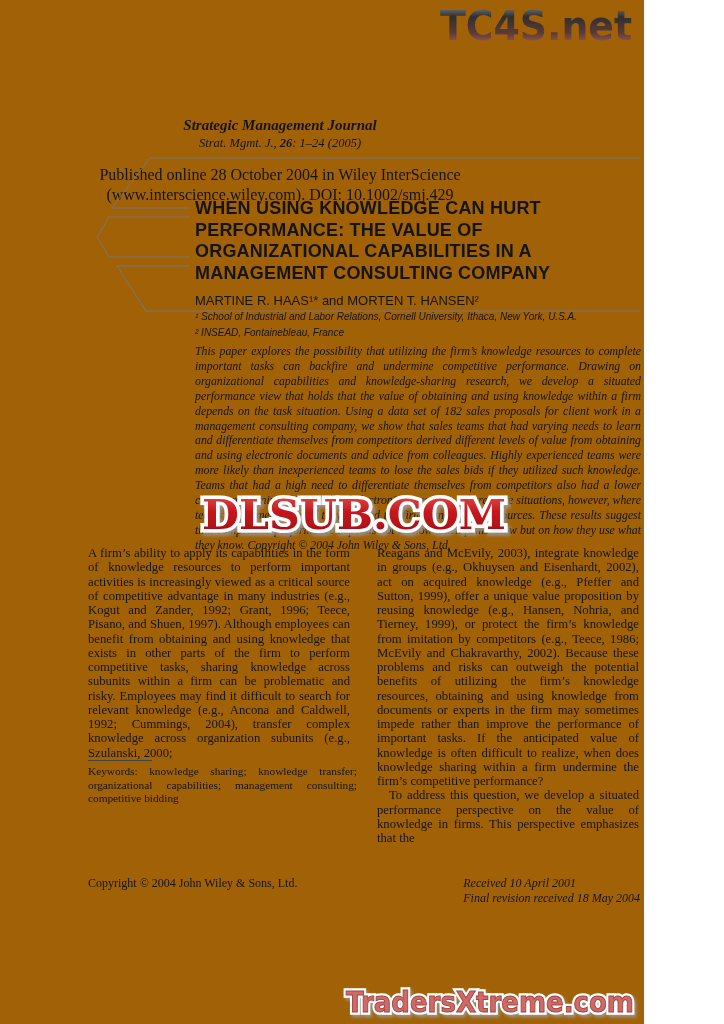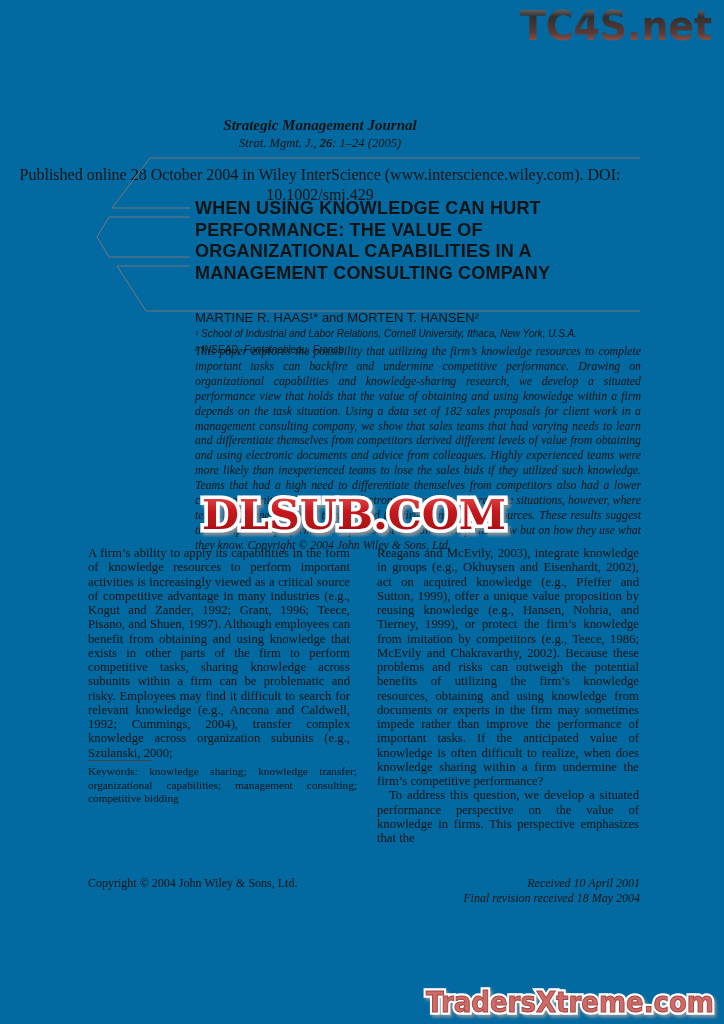--- a/index.html
+++ b/index.html
@@ -1,33 +1,33 @@
 <!DOCTYPE html>
 <html><head>
 <meta charset="utf-8">
 <style>
   html,body{margin:0;padding:0;background:#ffffff;}
-  .page{position:relative;width:724px;height:1024px;background:#0369a1;overflow:hidden;
+  .page{position:relative;width:644px;height:1024px;background:#a16207;overflow:hidden;
         font-family:"Liberation Serif","DejaVu Serif",serif;color:#141414;}
 
   
   .journal-header{position:absolute;top:116px;right:84px;text-align:center;line-height:1.25;}
   .journal-name{font-style:italic;font-weight:600;font-size:15px;}
   .journal-citation{font-style:italic;font-size:12.5px;margin-top:1px;}
   .journal-citation .vol{font-weight:bold;}
   .published-line{font-size:16px;margin-top:14px;font-style:normal;}
 
   
   .ornament{position:absolute;left:88px;top:154px;}
 
   
   .title-block{position:absolute;left:195px;top:166px;width:452px;
                font-family:"Liberation Sans","DejaVu Sans",sans-serif;}
   .article-title{font-size:18px;line-height:21.5px;font-weight:bold;letter-spacing:0.2px;margin-top:32px;}
-  .authors-line{margin-top:26px;font-size:13px;}
+  .authors-line{margin-top:9px;font-size:13px;}
   .affiliations{margin-top:2px;font-size:10px;font-style:italic;line-height:14px;text-align:justify;}
   .affil2{text-align:left;}
 
   
   .abstract{position:absolute;left:195px;top:344px;width:446px;
             font-style:italic;font-size:11.8px;line-height:14.9px;text-align:justify;}
 
   
   .columns{position:absolute;left:88px;top:546px;width:551px;display:flex;gap:27px;}
   .col{width:269px;font-size:12.7px;line-height:14.25px;text-align:justify;}
@@ -36,21 +36,21 @@
 
   
   .footnotes{position:absolute;left:88px;top:760px;width:269px;
              font-size:11.3px;line-height:13.7px;text-align:justify;}
   .footnote-divider{width:64px;height:0;border-top:1px solid #444;margin-bottom:4px;}
   .footnotes p{margin:0;}
 
   
   .footer{position:absolute;left:88px;top:876px;width:552px;display:flex;
           justify-content:space-between;align-items:flex-start;font-size:12px;line-height:15px;}
-  .footer .received-block{text-align:right;font-style:italic;}
+  .footer .received-block{font-style:italic;}
 
   
   .wm-tc4s{position:absolute;top:0;right:8px;}
   .wm-dlsub{position:absolute;left:194px;top:484px;}
   .wm-traders{position:absolute;right:2px;top:980px;}
 </style>
 </head>
 <body>
 
 <div class="page">

